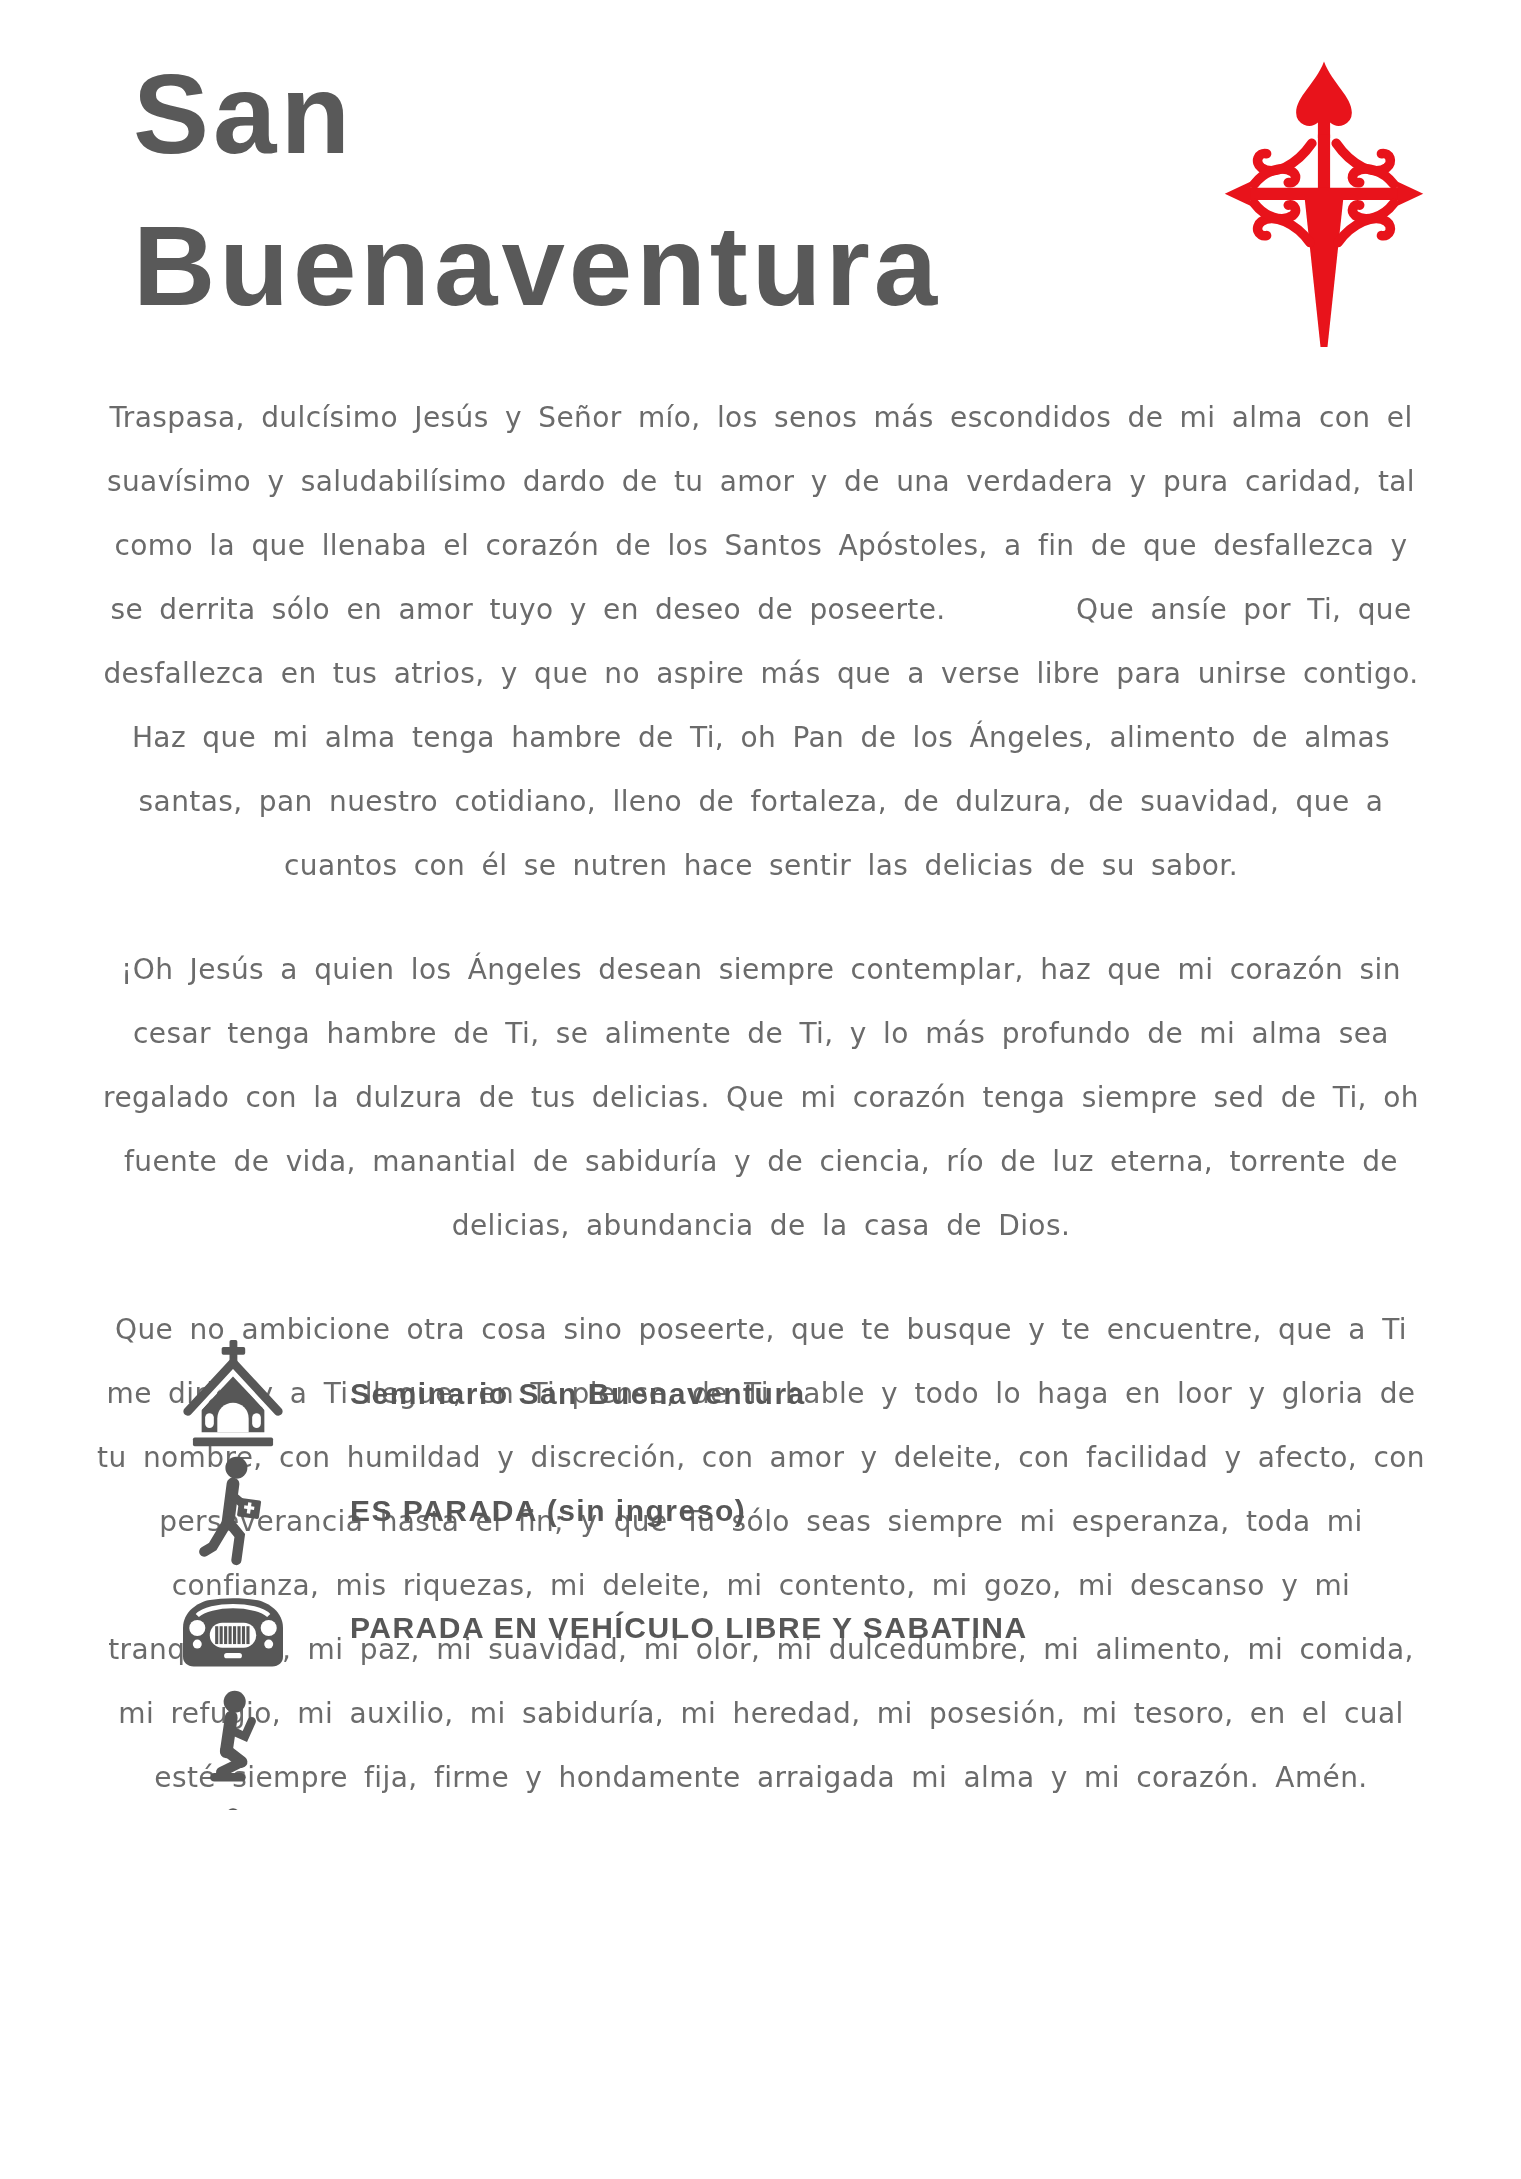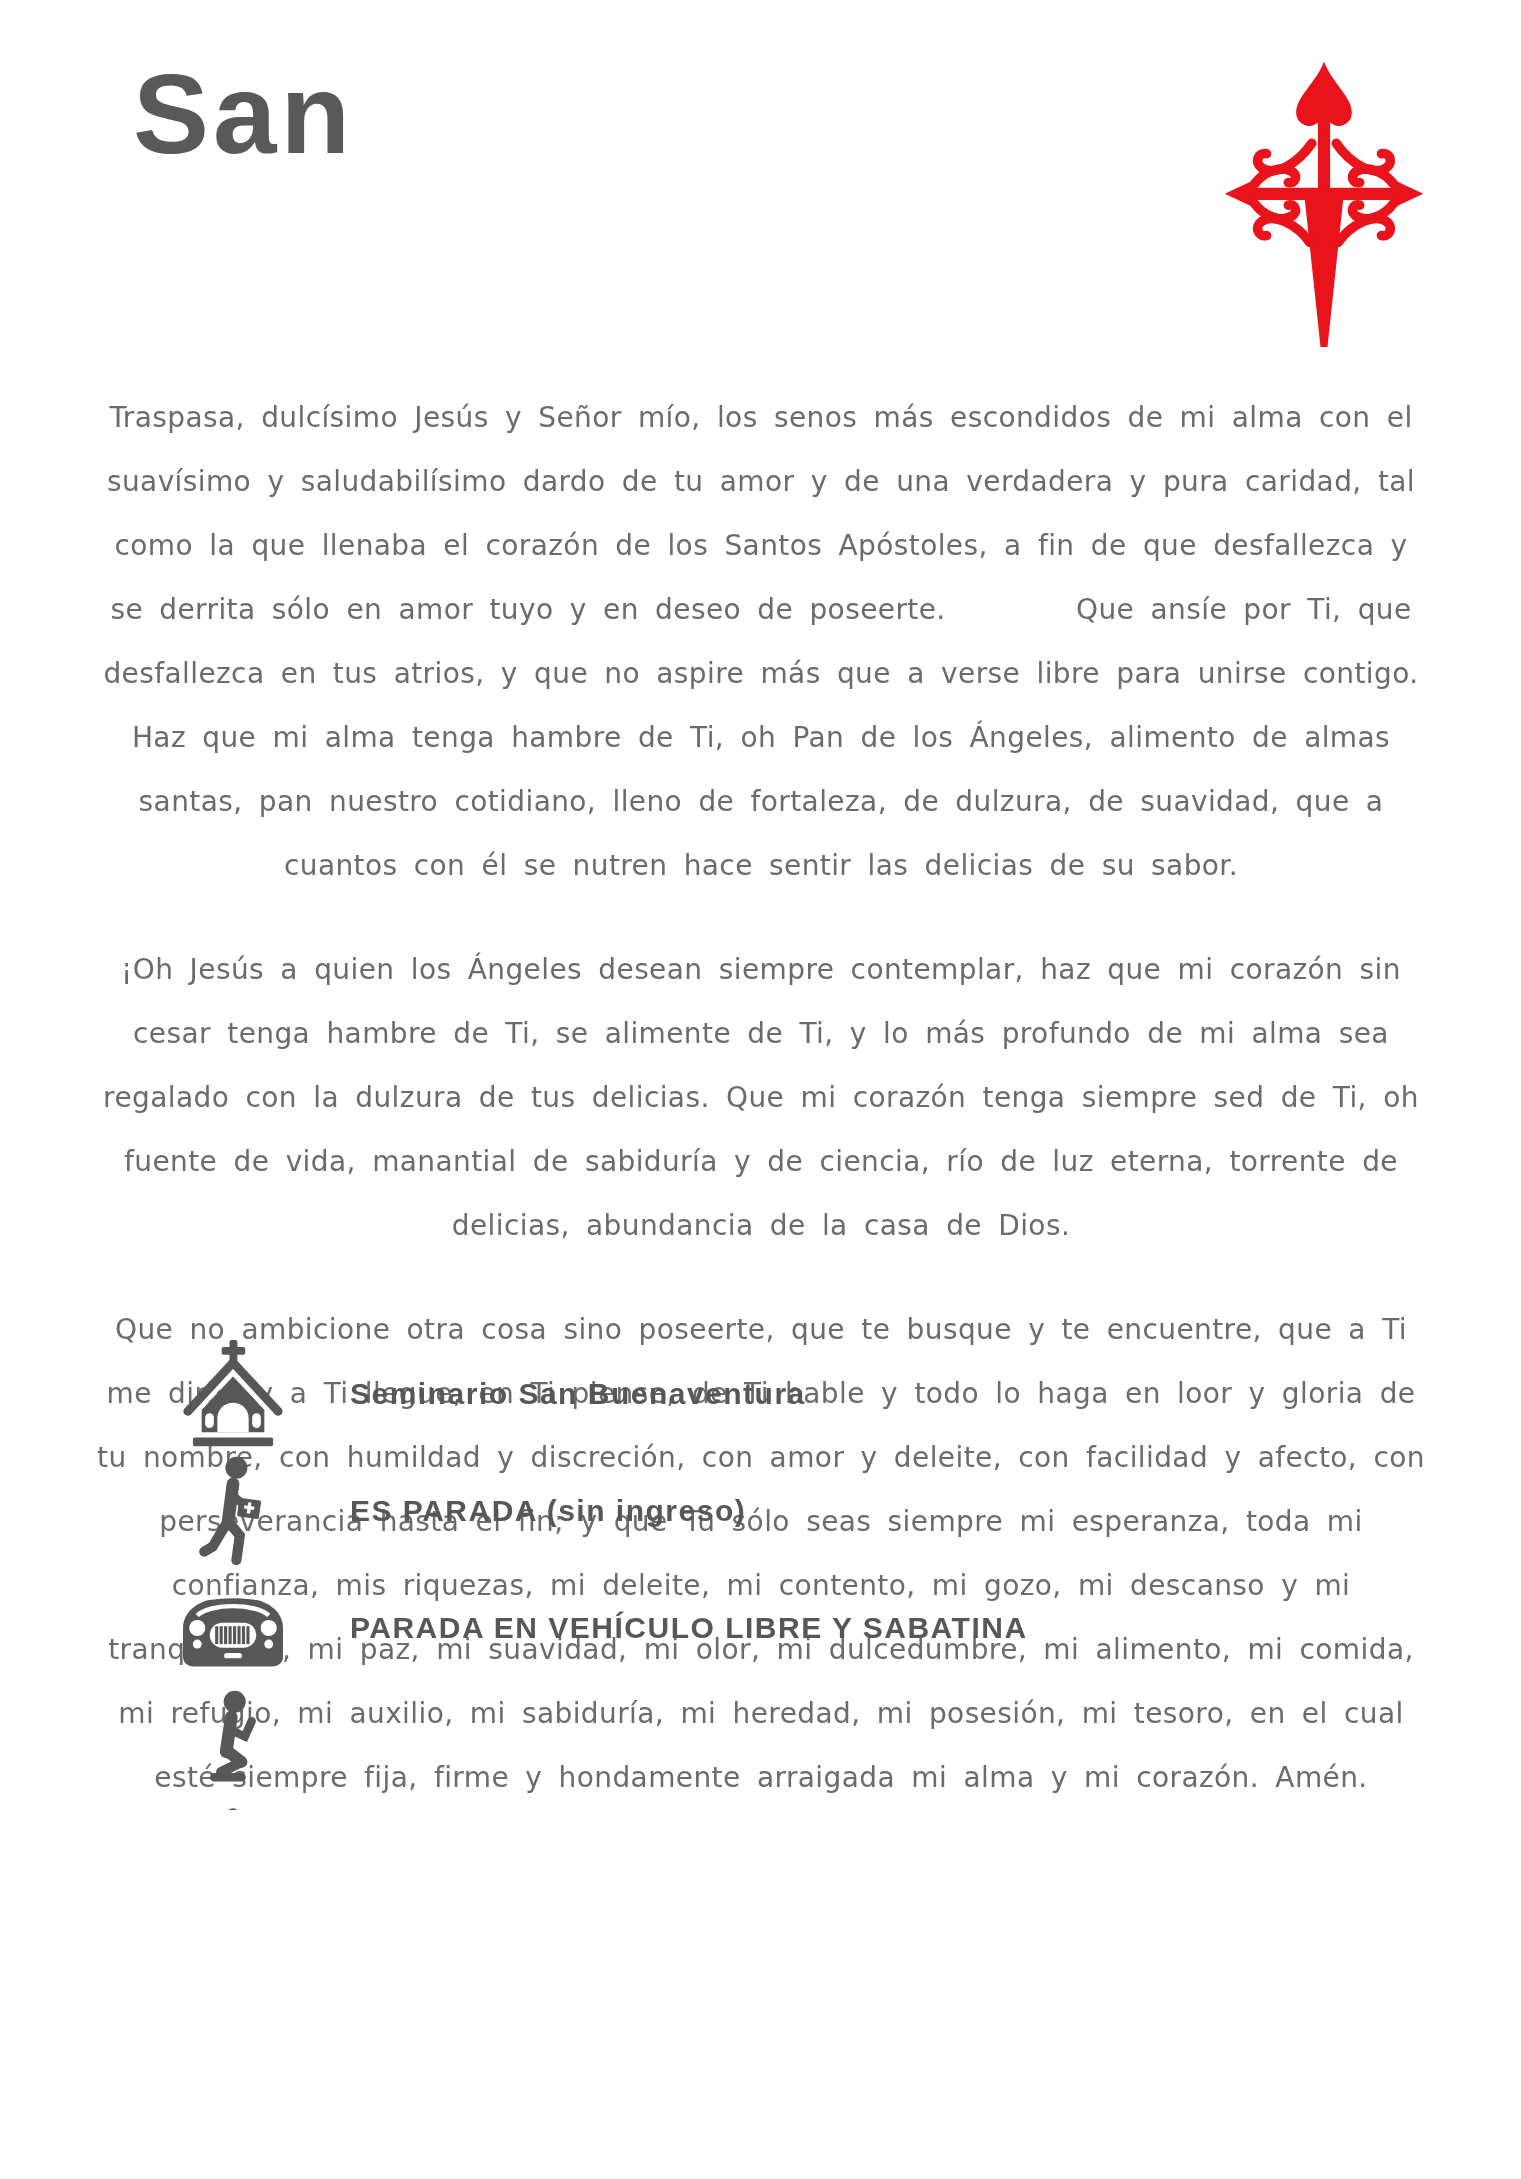--- a/index.html
+++ b/index.html
@@ -70,20 +70,21 @@
   }
   .ic{display:block;}
 </style>
 </head>
 <body>
 
 <div class="page">
 
   <div class="title">
     <div>San</div>
+    <div>Buenaventura</div>
   </div>
 
   <div class="cross-wrap">
     <svg class="ic" width="218" height="296" viewBox="0 0 240 340" aria-hidden="true">
       <g fill="#e8131b">
         <path d="M120 4 C110 30 88 44 88 63 A15 15 0 0 0 113 74 L113 92 L127 92 L127 74 A15 15 0 0 0 152 63 C152 44 130 30 120 4 Z"></path>
         <rect x="113" y="88" width="14" height="76"></rect>
         <rect x="30" y="149" width="180" height="14" rx="2"></rect>
         <path d="M6 156 L36 142 L36 170 Z"></path>
         <path d="M234 156 L204 142 L204 170 Z"></path>

